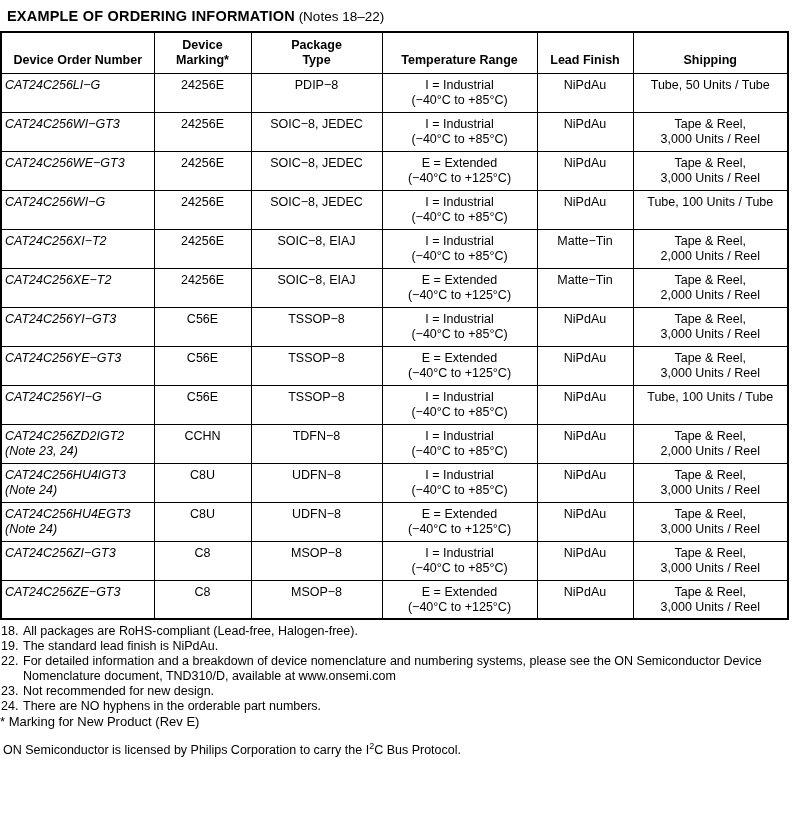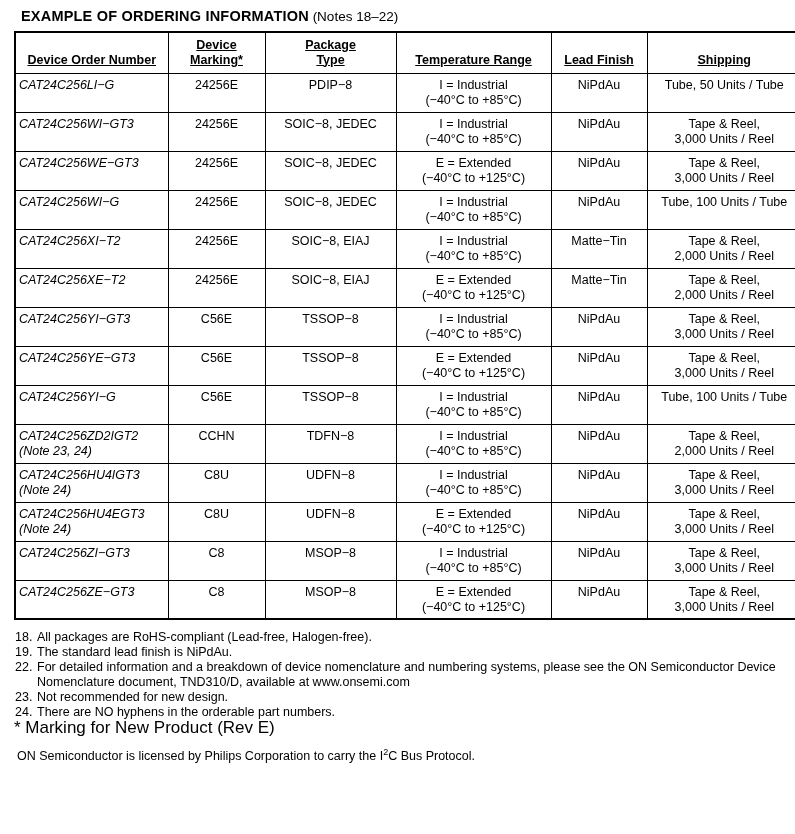--- a/index.html
+++ b/index.html
@@ -6,21 +6,21 @@
     margin: 0;
     padding: 0;
     background: #ffffff;
     color: #000000;
     font-family: "Liberation Sans", "DejaVu Sans", sans-serif;
   }
   .page {
     width: 795px;
     height: 834px;
     box-sizing: border-box;
-    padding: 5px 4px 0 14px;
+    padding: 5px 4px 0 0;
     overflow: hidden;
   }
   .title-line {
     margin: 2px 0 5px 7px;
     font-size: 14.5px;
     line-height: 18px;
     white-space: nowrap;
   }
   .title-main {
     font-weight: bold;
@@ -43,53 +43,52 @@
     line-height: 15px;
     overflow: hidden;
     box-sizing: border-box;
   }
   table.ordering th {
     font-weight: bold;
     text-align: center;
     vertical-align: bottom;
     height: 41px;
     padding: 3px 2px 5px 2px;
-    text-decoration: underline;
   }
   table.ordering td {
     height: 39px;
     vertical-align: top;
     padding: 4px 3px 2px 3px;
     font-weight: normal;
   }
   td.col-left {
     text-align: left;
     padding-left: 9px;
     font-style: italic;
   }
   td.col-center {
     text-align: center;
   }
   .notes {
-    margin-top: 10px;
+    margin-top: 4px;
     margin-left: 1px;
   }
   .note {
     font-size: 12.5px;
     line-height: 15px;
     padding-left: 22px;
   }
   .note-num {
     display: inline-block;
     width: 22px;
     margin-left: -22px;
     vertical-align: top;
   }
   .star-note {
-    font-size: 17px;
+    font-size: 13px;
     line-height: 15px;
     padding-left: 0;
   }
   .footer-line {
     margin: 14px 0 0 3px;
     font-size: 12.5px;
     line-height: 15px;
   }
   .footer-line sup {
     font-size: 9px;

